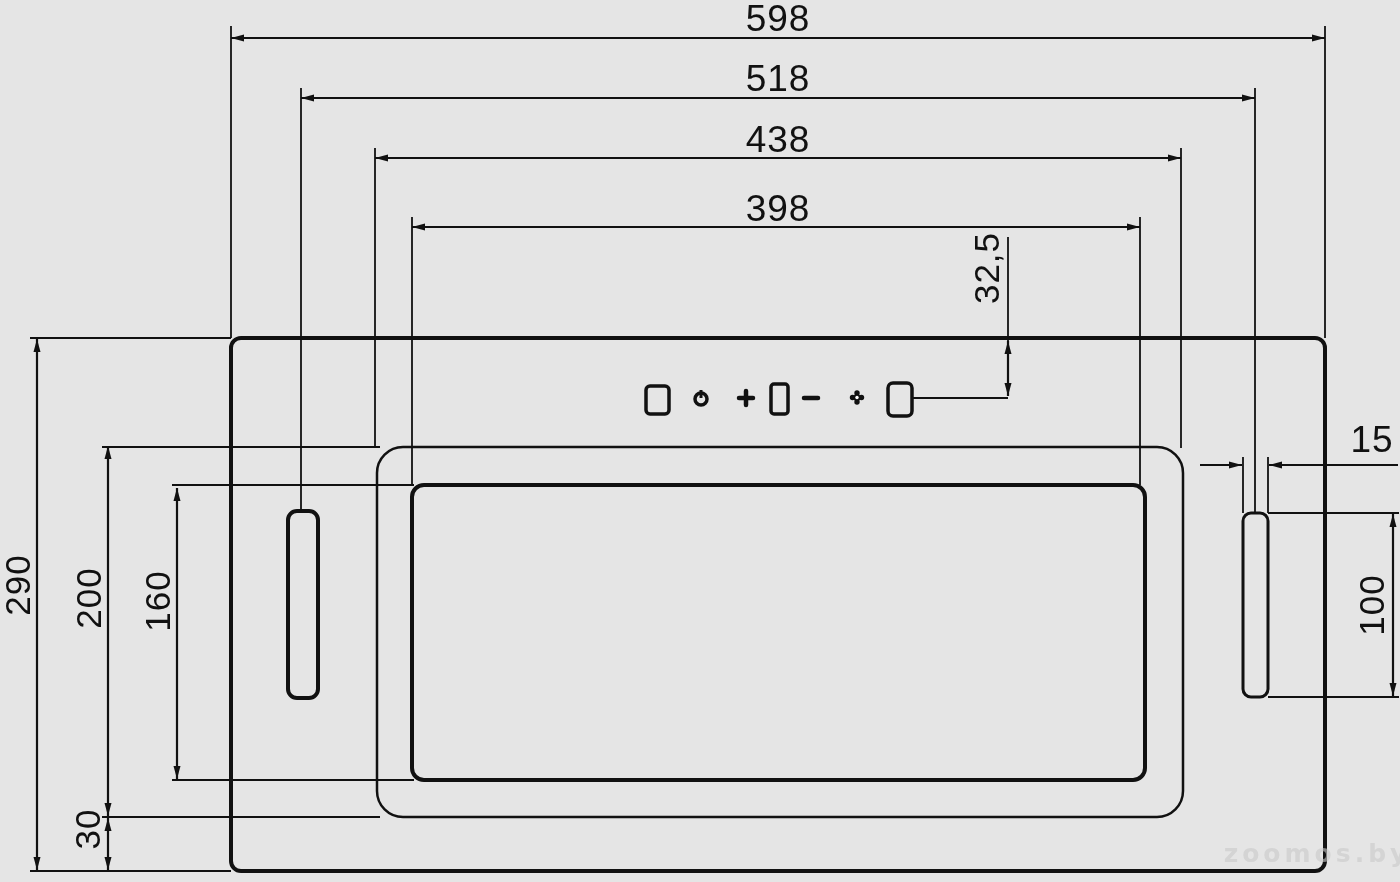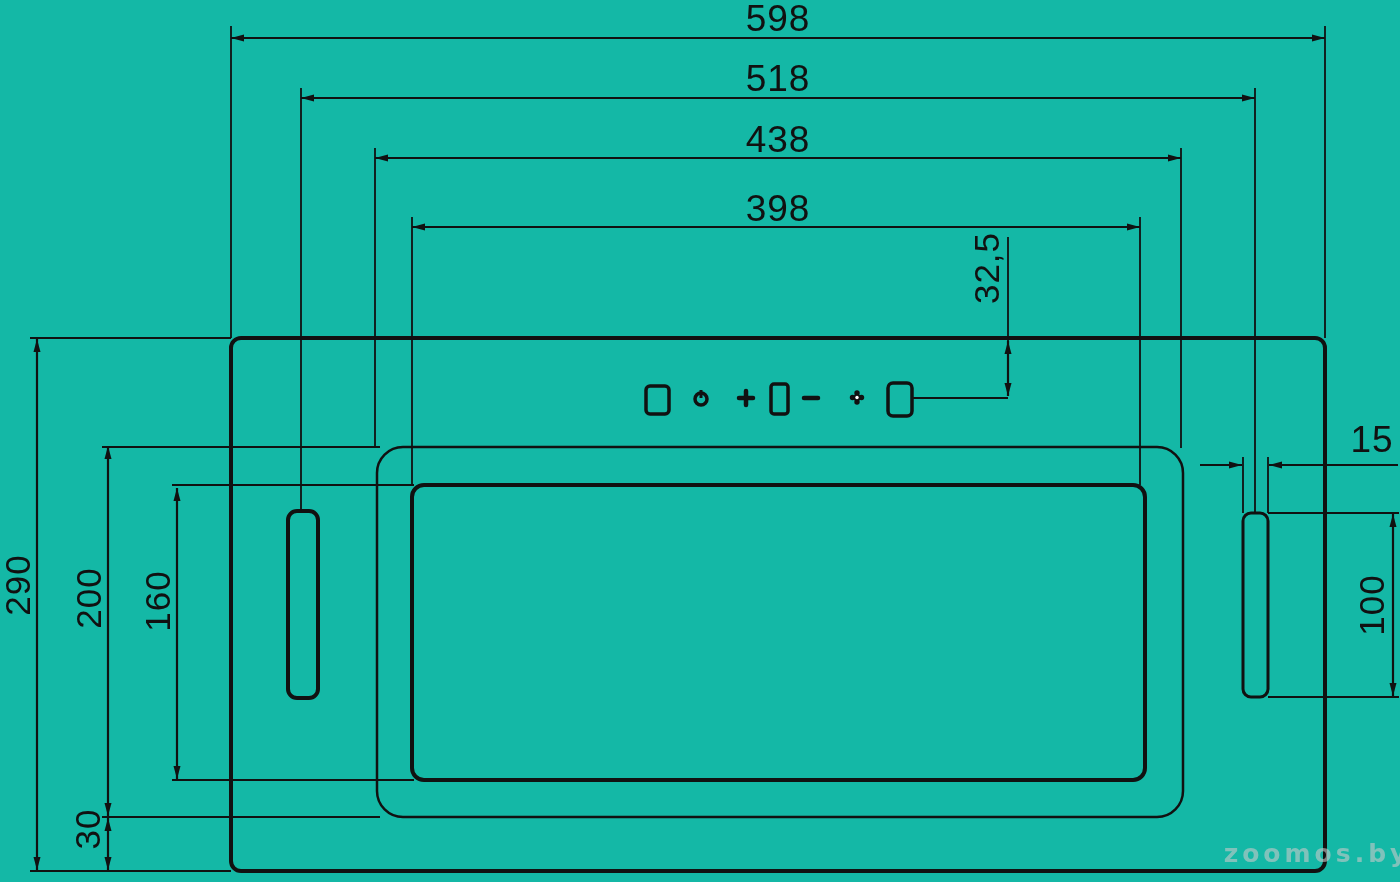--- a/index.html
+++ b/index.html
@@ -1,16 +1,16 @@
 <!DOCTYPE html>
 <html><head>
 <meta charset="utf-8">
 <style>
   html,body{margin:0;padding:0;background:#ffffff;}
-  .stage{position:relative;width:1400px;height:882px;background:#14b8a6;overflow:hidden;}
+  .stage{position:relative;width:1400px;height:882px;background:#e5e5e5;overflow:hidden;}
   svg{display:block;}
   .dim-text{font-family:"Liberation Sans","DejaVu Sans",sans-serif;font-size:37px;fill:#111;letter-spacing:1px;}
   .dim-text-side{font-family:"Liberation Sans","DejaVu Sans",sans-serif;font-size:35px;fill:#111;letter-spacing:1px;}
   .watermark{font-family:"DejaVu Sans",sans-serif;font-size:25px;font-weight:bold;fill:#c9c9c9;opacity:.6;letter-spacing:4px;}
 </style>
 </head>
 <body>
 
 <div class="stage">
 <svg width="1400" height="882" viewBox="0 0 1400 882">

